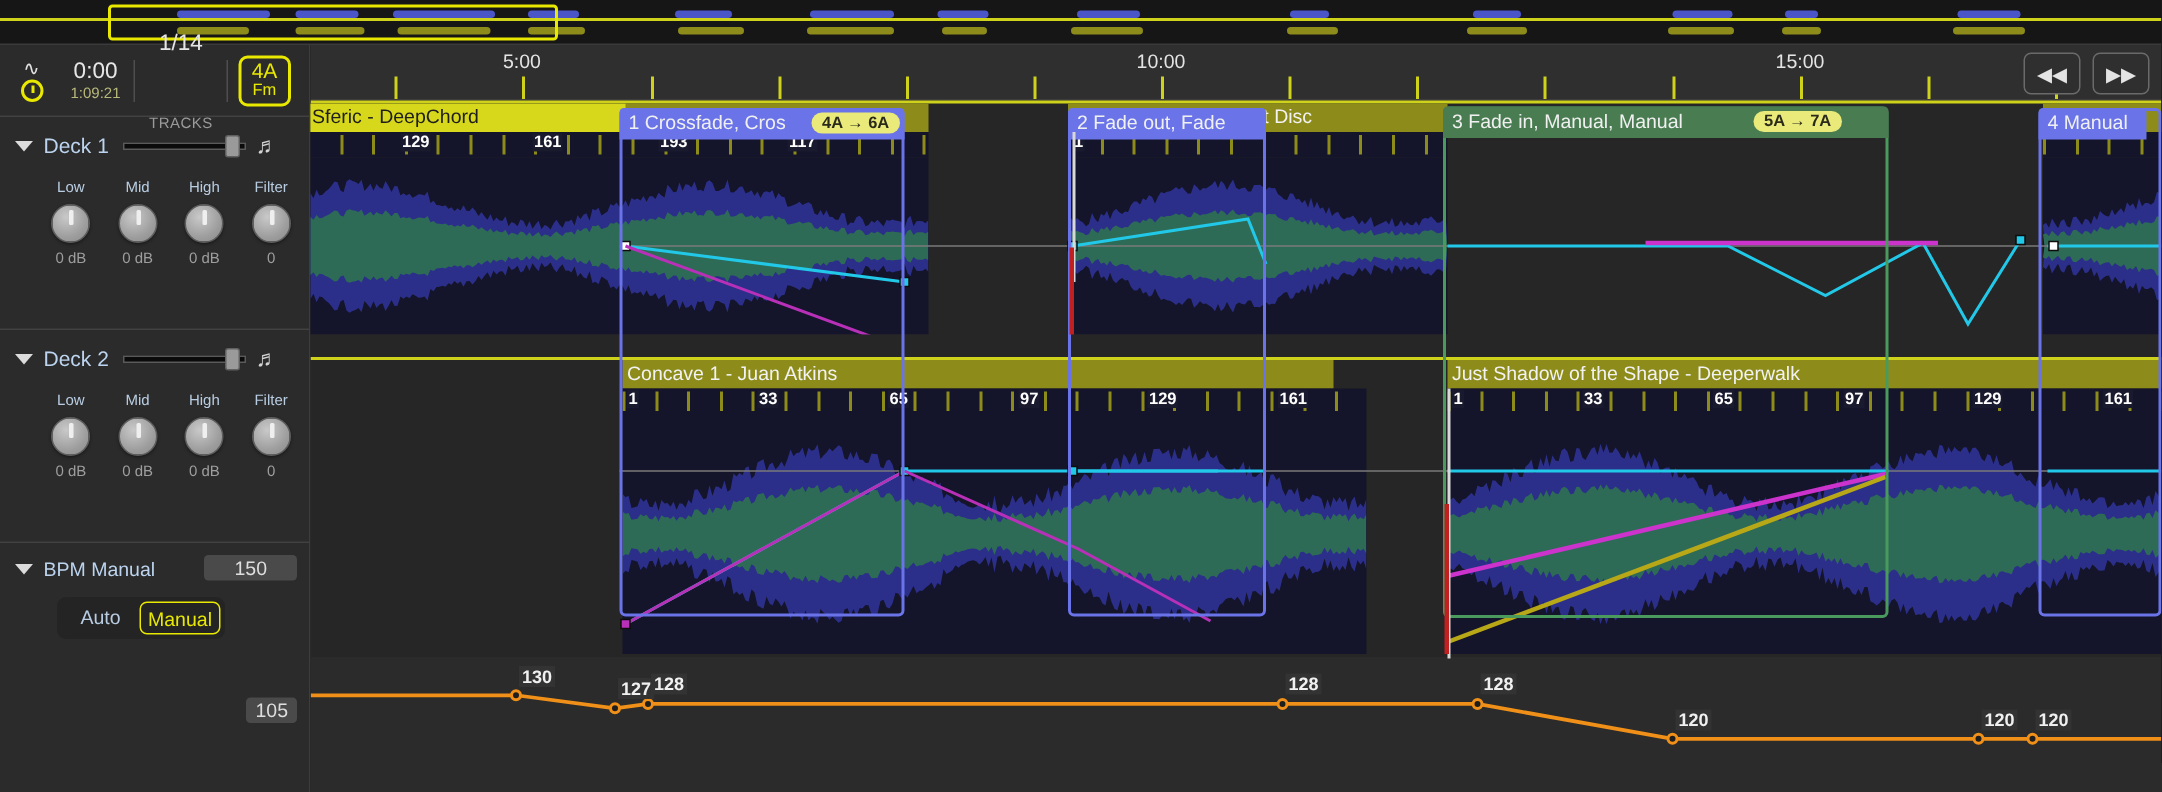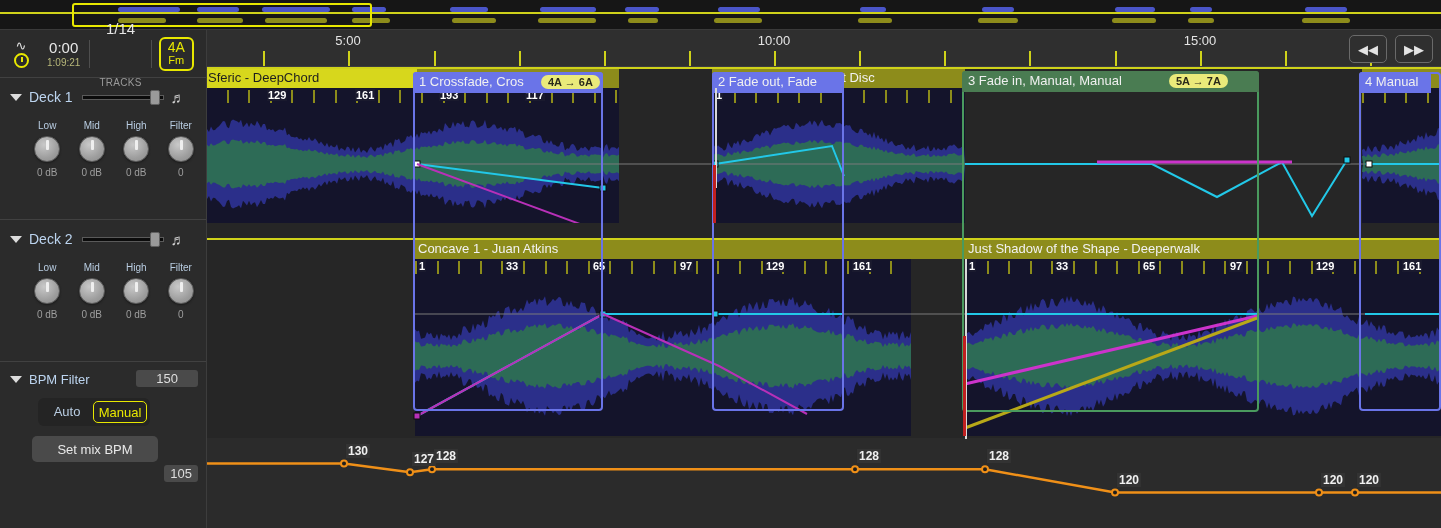--- a/index.html
+++ b/index.html
@@ -349,28 +349,27 @@
             <div class="knob-label">Filter</div>
             <div class="knob"></div>
             <div class="knob-val">0</div>
           </div>
         </div>
     </div>
 
     <div id="bpm-panel">
       <div class="bpm-head">
         <div class="chev"></div>
-        <div class="bpm-title">BPM Filter</div>
+        <div class="bpm-title">BPM Manual</div>
       </div>
       <div class="bpm-max">150</div>
       <div class="seg-wrap">
         <div class="seg">Auto</div>
         <div class="seg active">Manual</div>
       </div>
-      <div class="setbpm-btn">Set mix BPM</div>
       <div class="bpm-min">105</div>
     </div>
   </div>
 
   <div id="timeline">
     <div id="ruler">
         <div class="tick" style="left: 56px;"></div>
         <div class="tick" style="left: 141px;"></div>
         <div class="tick" style="left: 227px;"></div>
         <div class="tick" style="left: 312px;"></div>
@@ -496,21 +495,21 @@
     <div class="lane" id="lane2">
         <div class="lane-yellow-line" style="top: 0px;"></div>
         <div class="wave-box" style="left: 208px; top: 38px; width: 496px; height: 160px;">
           <svg class="wave-svg" width="496" height="160">
             <path d="M0,53.17150005246224 L2,55.51538150413888 L4,54.46369935527742 L6,62.70163190415959 L8,62.21819727533892 L10,61.55070109290331 L12,55.962517080007714 L14,58.55420057643458 L16,56.707934967151274 L18,61.86531101606949 L20,62.23843910046145 L22,57.65439434275107 L24,64.53299463767269 L26,57.39791157406867 L28,59.721114251879115 L30,59.30064599615609 L32,61.771733971210324 L34,58.25123169926319 L36,63.91539448922845 L38,59.510987782486936 L40,59.79972842373159 L42,62.5360588661521 L44,57.178254321397134 L46,59.732862865884535 L48,50.53247851613001 L50,50.146847286833584 L52,53.42730624648311 L54,56.88455558621464 L56,56.19976371860925 L58,47.46900542398773 L60,54.58103306259856 L62,48.32838087188331 L64,48.45180236871744 L66,50.21804087720267 L68,44.330933203187385 L70,51.775846477235945 L72,50.397448188255915 L74,39.61080943040302 L76,41.64584138623382 L78,39.32506506936651 L80,40.77471435011924 L82,35.86917228774251 L84,34.80874079294678 L86,43.23074364442889 L88,41.05396288304042 L90,32.25640860711809 L92,31.18642219229205 L94,30.20711295882098 L96,38.27412830917795 L98,33.64675735819801 L100,32.332368077646166 L102,37.06417797652719 L104,34.812358337868126 L106,31.628472032058134 L108,35.22324492611381 L110,30.07767090747187 L112,23.487450540094343 L114,28.140763369792772 L116,26.029373894756148 L118,25.693071216301604 L120,22.397442383849196 L122,29.244979447068815 L124,22.41952022705803 L126,24.564022817279813 L128,23.891673823831425 L130,20.230330353432386 L132,30.00029575630593 L134,27.725429129898046 L136,25.67758858813044 L138,22.85440829961928 L140,24.89040929702093 L142,22.90144405838536 L144,20.862474860118112 L146,21.91868589987004 L148,29.629929186399274 L150,30.548504192183962 L152,25.330271263308077 L154,29.979098779905513 L156,24.824644059229932 L158,30.433467992219036 L160,30.453483403255746 L162,32.591737121690585 L164,32.525525752580194 L166,26.346845133031508 L168,26.74017345951345 L170,26.89358807050462 L172,35.34321586791546 L174,36.15101735982053 L176,31.21590430620202 L178,30.318190948617946 L180,33.69737880397075 L182,40.76327500188352 L184,40.140444144577046 L186,37.04599366758218 L188,39.600692679138874 L190,37.67342425570856 L192,41.458971170661826 L194,45.38913503291764 L196,40.57718881208713 L198,42.19566272651254 L200,42.18746347051257 L202,44.11032675712798 L204,45.714603152706886 L206,47.65437717979695 L208,43.531919665001894 L210,47.27547330870932 L212,45.850371453935935 L214,56.50349003191472 L216,53.34103266251491 L218,54.439648888106206 L220,55.89088552005669 L222,59.17897107770495 L224,57.491933300349714 L226,59.366049713555604 L228,60.063631231894334 L230,61.48413878110719 L232,62.20863292358713 L234,62.47755647204795 L236,61.7018500772551 L238,59.70740077673902 L240,61.71282349250326 L242,64.6405754668618 L244,58.361403626691356 L246,64.2721248675719 L248,54.40673925049233 L250,64.68087610502963 L252,65.46957303415643 L254,59.91838781709202 L256,62.78784320788445 L258,60.63120462868912 L260,54.105590757990655 L262,59.21641701529583 L264,56.295171945100265 L266,54.71052650420137 L268,60.51277625768484 L270,59.01161649015182 L272,57.08725023997742 L274,62.034829265588144 L276,52.94222795391701 L278,56.601150182341264 L280,59.15156914651427 L282,55.85950016757556 L284,48.62810649326261 L286,58.44213810843074 L288,51.94570357144267 L290,50.95337489378177 L292,55.294625481090094 L294,47.791601154632 L296,47.77022427291791 L298,45.10463097390305 L300,49.99494155880411 L302,45.678364039130464 L304,45.67363086902346 L306,42.75876888543607 L308,40.08220247904546 L310,41.20719001909043 L312,43.88959355556593 L314,37.588981822357404 L316,38.31306656500534 L318,37.59547221680754 L320,33.6068389469229 L322,32.39925910403424 L324,41.68404707893927 L326,34.742842609188784 L328,30.072047548580194 L330,29.160596123923696 L332,36.40105870104887 L334,26.734079081511943 L336,29.02614535088081 L338,33.980694298838294 L340,28.98254943065239 L342,25.47569258880324 L344,34.07436920274818 L346,32.20752718394985 L348,25.096589482376245 L350,32.06656031972334 L352,31.79046511361223 L354,23.267124105963212 L356,23.332259707666978 L358,23.102937570557458 L360,26.555341396536065 L362,25.635881492519104 L364,23.905637078676627 L366,30.318132356201097 L368,23.130446339602457 L370,29.54765645726446 L372,29.90061592272731 L374,22.357064877884667 L376,24.166075308000387 L378,20.635829727171327 L380,29.844733631584134 L382,25.48586171664524 L384,31.44473785280708 L386,29.710448813667682 L388,28.82009174870143 L390,24.036555391773035 L392,28.459634995413595 L394,29.47048097969224 L396,27.309381283399404 L398,32.5868774041831 L400,33.92821411324149 L402,36.55112282917401 L404,37.376938634645114 L406,37.4750509186119 L408,35.84068762600759 L410,38.106033095977196 L412,35.384679469016405 L414,31.649411642671396 L416,41.24332575483316 L418,34.124281173093884 L420,41.64268596812135 L422,42.05261584857356 L424,40.15626653470149 L426,38.68173954747354 L428,46.99416138982163 L430,48.74013609643731 L432,40.42553112843656 L434,40.12659658918515 L436,43.934417737612065 L438,42.13270077543456 L440,50.308891884905684 L442,54.59862949392332 L444,50.263529745658175 L446,50.40230515023376 L448,53.59521639642718 L450,48.88185730187246 L452,58.07227288081621 L454,58.59141050910099 L456,55.656904166746486 L458,57.390191739245985 L460,53.66096535949099 L462,54.664954773102316 L464,54.835043710841006 L466,56.48571925273232 L468,63.59085416953271 L470,56.894822228205996 L472,62.356946449158265 L474,55.32928030409434 L476,58.867721844503365 L478,55.3764607519608 L480,58.78575830263493 L482,56.063060239609044 L484,64.4574425478754 L486,58.07739012811431 L488,55.00190836664037 L490,62.52496760017628 L492,59.73328047539421 L494,62.2174122044468 L496,56.11622371898732 L496,80 L494,80 L492,80 L490,80 L488,80 L486,80 L484,80 L482,80 L480,80 L478,80 L476,80 L474,80 L472,80 L470,80 L468,80 L466,80 L464,80 L462,80 L460,80 L458,80 L456,80 L454,80 L452,80 L450,80 L448,80 L446,80 L444,80 L442,80 L440,80 L438,80 L436,80 L434,80 L432,80 L430,80 L428,80 L426,80 L424,80 L422,80 L420,80 L418,80 L416,80 L414,80 L412,80 L410,80 L408,80 L406,80 L404,80 L402,80 L400,80 L398,80 L396,80 L394,80 L392,80 L390,80 L388,80 L386,80 L384,80 L382,80 L380,80 L378,80 L376,80 L374,80 L372,80 L370,80 L368,80 L366,80 L364,80 L362,80 L360,80 L358,80 L356,80 L354,80 L352,80 L350,80 L348,80 L346,80 L344,80 L342,80 L340,80 L338,80 L336,80 L334,80 L332,80 L330,80 L328,80 L326,80 L324,80 L322,80 L320,80 L318,80 L316,80 L314,80 L312,80 L310,80 L308,80 L306,80 L304,80 L302,80 L300,80 L298,80 L296,80 L294,80 L292,80 L290,80 L288,80 L286,80 L284,80 L282,80 L280,80 L278,80 L276,80 L274,80 L272,80 L270,80 L268,80 L266,80 L264,80 L262,80 L260,80 L258,80 L256,80 L254,80 L252,80 L250,80 L248,80 L246,80 L244,80 L242,80 L240,80 L238,80 L236,80 L234,80 L232,80 L230,80 L228,80 L226,80 L224,80 L222,80 L220,80 L218,80 L216,80 L214,80 L212,80 L210,80 L208,80 L206,80 L204,80 L202,80 L200,80 L198,80 L196,80 L194,80 L192,80 L190,80 L188,80 L186,80 L184,80 L182,80 L180,80 L178,80 L176,80 L174,80 L172,80 L170,80 L168,80 L166,80 L164,80 L162,80 L160,80 L158,80 L156,80 L154,80 L152,80 L150,80 L148,80 L146,80 L144,80 L142,80 L140,80 L138,80 L136,80 L134,80 L132,80 L130,80 L128,80 L126,80 L124,80 L122,80 L120,80 L118,80 L116,80 L114,80 L112,80 L110,80 L108,80 L106,80 L104,80 L102,80 L100,80 L98,80 L96,80 L94,80 L92,80 L90,80 L88,80 L86,80 L84,80 L82,80 L80,80 L78,80 L76,80 L74,80 L72,80 L70,80 L68,80 L66,80 L64,80 L62,80 L60,80 L58,80 L56,80 L54,80 L52,80 L50,80 L48,80 L46,80 L44,80 L42,80 L40,80 L38,80 L36,80 L34,80 L32,80 L30,80 L28,80 L26,80 L24,80 L22,80 L20,80 L18,80 L16,80 L14,80 L12,80 L10,80 L8,80 L6,80 L4,80 L2,80 L0,80 Z" fill="#2b2f8a"></path>
             <path d="M0,106.82849994753775 L2,104.48461849586113 L4,105.53630064472259 L6,97.2983680958404 L8,97.78180272466108 L10,98.44929890709669 L12,104.03748291999229 L14,101.44579942356542 L16,103.29206503284873 L18,98.13468898393052 L20,97.76156089953855 L22,102.34560565724894 L24,95.46700536232731 L26,102.60208842593133 L28,100.27888574812089 L30,100.69935400384391 L32,98.22826602878968 L34,101.74876830073681 L36,96.08460551077155 L38,100.48901221751306 L40,100.20027157626842 L42,97.4639411338479 L44,102.82174567860287 L46,100.26713713411547 L48,109.46752148386999 L50,109.85315271316642 L52,106.57269375351689 L54,103.11544441378535 L56,103.80023628139075 L58,112.53099457601226 L60,105.41896693740145 L62,111.67161912811669 L64,111.54819763128256 L66,109.78195912279733 L68,115.66906679681261 L70,108.22415352276406 L72,109.60255181174409 L74,120.38919056959698 L76,118.35415861376617 L78,120.6749349306335 L80,119.22528564988076 L82,124.13082771225749 L84,125.19125920705322 L86,116.76925635557112 L88,118.94603711695959 L90,127.74359139288191 L92,128.81357780770796 L94,129.79288704117903 L96,121.72587169082206 L98,126.35324264180198 L100,127.66763192235383 L102,122.93582202347281 L104,125.18764166213188 L106,128.37152796794186 L108,124.77675507388619 L110,129.92232909252812 L112,136.51254945990564 L114,131.85923663020722 L116,133.97062610524387 L118,134.3069287836984 L120,137.60255761615082 L122,130.75502055293117 L124,137.58047977294197 L126,135.4359771827202 L128,136.1083261761686 L130,139.76966964656762 L132,129.99970424369405 L134,132.27457087010197 L136,134.32241141186955 L138,137.14559170038072 L140,135.10959070297906 L142,137.09855594161465 L144,139.1375251398819 L146,138.08131410012996 L148,130.37007081360073 L150,129.45149580781603 L152,134.66972873669192 L154,130.0209012200945 L156,135.17535594077006 L158,129.56653200778095 L160,129.54651659674425 L162,127.40826287830942 L164,127.4744742474198 L166,133.6531548669685 L168,133.25982654048656 L170,133.10641192949538 L172,124.65678413208454 L174,123.84898264017947 L176,128.78409569379798 L178,129.68180905138206 L180,126.30262119602925 L182,119.23672499811647 L184,119.85955585542295 L186,122.95400633241782 L188,120.39930732086113 L190,122.32657574429143 L192,118.54102882933817 L194,114.61086496708236 L196,119.42281118791287 L198,117.80433727348746 L200,117.81253652948743 L202,115.88967324287202 L204,114.28539684729311 L206,112.34562282020305 L208,116.4680803349981 L210,112.72452669129068 L212,114.14962854606406 L214,103.49650996808528 L216,106.65896733748508 L218,105.5603511118938 L220,104.10911447994332 L222,100.82102892229506 L224,102.50806669965029 L226,100.63395028644439 L228,99.93636876810567 L230,98.51586121889281 L232,97.79136707641287 L234,97.52244352795205 L236,98.2981499227449 L238,100.29259922326098 L240,98.28717650749674 L242,95.3594245331382 L244,101.63859637330864 L246,95.7278751324281 L248,105.59326074950766 L250,95.31912389497037 L252,94.53042696584357 L254,100.08161218290797 L256,97.21215679211555 L258,99.36879537131088 L260,105.89440924200935 L262,100.78358298470417 L264,103.70482805489974 L266,105.28947349579863 L268,99.48722374231517 L270,100.98838350984818 L272,102.91274976002258 L274,97.96517073441186 L276,107.05777204608299 L278,103.39884981765874 L280,100.84843085348572 L282,104.14049983242444 L284,111.3718935067374 L286,101.55786189156926 L288,108.05429642855734 L290,109.04662510621823 L292,104.7053745189099 L294,112.20839884536801 L296,112.22977572708209 L298,114.89536902609694 L300,110.0050584411959 L302,114.32163596086954 L304,114.32636913097653 L306,117.24123111456393 L308,119.91779752095454 L310,118.79280998090957 L312,116.11040644443406 L314,122.4110181776426 L316,121.68693343499466 L318,122.40452778319246 L320,126.39316105307711 L322,127.60074089596576 L324,118.31595292106073 L326,125.25715739081122 L328,129.9279524514198 L330,130.8394038760763 L332,123.59894129895113 L334,133.26592091848806 L336,130.97385464911918 L338,126.0193057011617 L340,131.0174505693476 L342,134.52430741119676 L344,125.92563079725181 L346,127.79247281605015 L348,134.90341051762374 L350,127.93343968027666 L352,128.20953488638776 L354,136.7328758940368 L356,136.667740292333 L358,136.89706242944254 L360,133.44465860346395 L362,134.3641185074809 L364,136.09436292132338 L366,129.6818676437989 L368,136.86955366039754 L370,130.45234354273555 L372,130.0993840772727 L374,137.64293512211532 L376,135.8339246919996 L378,139.3641702728287 L380,130.15526636841588 L382,134.51413828335475 L384,128.55526214719293 L386,130.28955118633232 L388,131.17990825129857 L390,135.96344460822695 L392,131.54036500458642 L394,130.52951902030776 L396,132.6906187166006 L398,127.4131225958169 L400,126.0717858867585 L402,123.448877170826 L404,122.62306136535489 L406,122.5249490813881 L408,124.1593123739924 L410,121.8939669040228 L412,124.6153205309836 L414,128.3505883573286 L416,118.75667424516683 L418,125.87571882690611 L420,118.35731403187864 L422,117.94738415142643 L424,119.84373346529851 L426,121.31826045252646 L428,113.00583861017837 L430,111.25986390356269 L432,119.57446887156344 L434,119.87340341081486 L436,116.06558226238793 L438,117.86729922456544 L440,109.69110811509432 L442,105.40137050607669 L444,109.73647025434182 L446,109.59769484976624 L448,106.40478360357281 L450,111.11814269812754 L452,101.9277271191838 L454,101.408589490899 L456,104.34309583325351 L458,102.60980826075402 L460,106.33903464050901 L462,105.33504522689768 L464,105.164956289159 L466,103.51428074726768 L468,96.40914583046728 L470,103.105177771794 L472,97.64305355084173 L474,104.67071969590566 L476,101.13227815549664 L478,104.62353924803921 L480,101.21424169736507 L482,103.93693976039096 L484,95.5425574521246 L486,101.9226098718857 L488,104.99809163335962 L490,97.47503239982372 L492,100.26671952460579 L494,97.7825877955532 L496,103.88377628101267 L496,80 L494,80 L492,80 L490,80 L488,80 L486,80 L484,80 L482,80 L480,80 L478,80 L476,80 L474,80 L472,80 L470,80 L468,80 L466,80 L464,80 L462,80 L460,80 L458,80 L456,80 L454,80 L452,80 L450,80 L448,80 L446,80 L444,80 L442,80 L440,80 L438,80 L436,80 L434,80 L432,80 L430,80 L428,80 L426,80 L424,80 L422,80 L420,80 L418,80 L416,80 L414,80 L412,80 L410,80 L408,80 L406,80 L404,80 L402,80 L400,80 L398,80 L396,80 L394,80 L392,80 L390,80 L388,80 L386,80 L384,80 L382,80 L380,80 L378,80 L376,80 L374,80 L372,80 L370,80 L368,80 L366,80 L364,80 L362,80 L360,80 L358,80 L356,80 L354,80 L352,80 L350,80 L348,80 L346,80 L344,80 L342,80 L340,80 L338,80 L336,80 L334,80 L332,80 L330,80 L328,80 L326,80 L324,80 L322,80 L320,80 L318,80 L316,80 L314,80 L312,80 L310,80 L308,80 L306,80 L304,80 L302,80 L300,80 L298,80 L296,80 L294,80 L292,80 L290,80 L288,80 L286,80 L284,80 L282,80 L280,80 L278,80 L276,80 L274,80 L272,80 L270,80 L268,80 L266,80 L264,80 L262,80 L260,80 L258,80 L256,80 L254,80 L252,80 L250,80 L248,80 L246,80 L244,80 L242,80 L240,80 L238,80 L236,80 L234,80 L232,80 L230,80 L228,80 L226,80 L224,80 L222,80 L220,80 L218,80 L216,80 L214,80 L212,80 L210,80 L208,80 L206,80 L204,80 L202,80 L200,80 L198,80 L196,80 L194,80 L192,80 L190,80 L188,80 L186,80 L184,80 L182,80 L180,80 L178,80 L176,80 L174,80 L172,80 L170,80 L168,80 L166,80 L164,80 L162,80 L160,80 L158,80 L156,80 L154,80 L152,80 L150,80 L148,80 L146,80 L144,80 L142,80 L140,80 L138,80 L136,80 L134,80 L132,80 L130,80 L128,80 L126,80 L124,80 L122,80 L120,80 L118,80 L116,80 L114,80 L112,80 L110,80 L108,80 L106,80 L104,80 L102,80 L100,80 L98,80 L96,80 L94,80 L92,80 L90,80 L88,80 L86,80 L84,80 L82,80 L80,80 L78,80 L76,80 L74,80 L72,80 L70,80 L68,80 L66,80 L64,80 L62,80 L60,80 L58,80 L56,80 L54,80 L52,80 L50,80 L48,80 L46,80 L44,80 L42,80 L40,80 L38,80 L36,80 L34,80 L32,80 L30,80 L28,80 L26,80 L24,80 L22,80 L20,80 L18,80 L16,80 L14,80 L12,80 L10,80 L8,80 L6,80 L4,80 L2,80 L0,80 Z" fill="#2b2f8a"></path>
             <path d="M0,65.24432502885423 L2,66.53345982727639 L4,65.95503464540258 L6,70.48589754728778 L8,70.22000850143641 L10,69.85288560109682 L12,66.77938439400424 L14,68.20481031703902 L16,67.1893642319332 L18,70.02592105883822 L20,70.23114150525379 L22,67.70991688851309 L24,71.49314705071998 L26,67.56885136573777 L28,68.84661283853352 L30,68.61535529788586 L32,69.97445368416568 L34,68.03817743459476 L36,71.15346696907565 L38,68.73104328036781 L40,68.88985063305238 L42,70.39483237638366 L44,67.44803987676842 L46,68.8530745762365 L48,63.7928631838715 L50,63.58076600775847 L52,65.38501843556571 L54,67.28650557241805 L56,66.90987004523508 L58,62.10795298319325 L60,66.0195681844292 L62,62.58060947953582 L64,62.64849130279459 L66,63.61992248246146 L68,60.38201326175306 L70,64.47671556247977 L72,63.71859650354075 L74,57.78594518672166 L76,58.9052127624286 L78,57.628785788151575 L80,58.42609289256558 L82,55.72804475825838 L84,55.14480743612073 L86,59.77690900443589 L88,58.579679585672224 L90,53.74102473391495 L92,53.15253220576062 L94,52.61391212735154 L96,57.050770570047874 L98,54.5057165470089 L100,53.78280244270539 L102,56.38529788708995 L104,55.14679708582747 L106,53.39565961763197 L108,55.37278470936259 L110,52.542718999109525 L112,48.918097797051885 L114,51.477419853386024 L116,50.31615564211588 L118,50.131189168965875 L120,48.318593311117056 L122,52.08473869588785 L124,48.33073612488191 L126,49.51021254950389 L128,49.14042060310728 L130,47.12668169438781 L132,52.50016266596826 L134,51.248986021443926 L136,50.122673723471735 L138,48.5699245647906 L140,49.689725113361504 L142,48.59579423211194 L144,47.474361173064956 L146,48.05527724492852 L148,52.2964610525196 L150,52.801677305701176 L152,49.93164919481944 L154,52.488504328948025 L156,49.65355423257646 L158,52.73840739572047 L160,52.74941587179066 L162,53.92545541692982 L164,53.88903916391911 L166,50.490764823167325 L168,50.70709540273239 L170,50.791473438777544 L172,55.438768727353505 L174,55.88305954790129 L176,53.168747368411104 L178,52.675005021739864 L180,54.53355834218391 L182,58.419801251035935 L184,58.07724427951737 L186,56.3752965171702 L188,57.78038097352638 L190,56.72038334063971 L192,58.802434143864005 L194,60.9640242681047 L196,58.31745384664792 L198,59.207614499581894 L200,59.20310490878191 L202,60.260679716420384 L204,61.143031733988785 L206,62.20990744888832 L208,59.942555815751035 L210,62.00151031979013 L212,61.21770429966476 L214,67.0769195175531 L216,65.3375679643832 L218,65.94180688845842 L220,66.73998703603118 L222,68.54843409273772 L224,67.62056331519234 L226,68.65132734245557 L228,69.03499717754188 L230,69.81627632960895 L232,70.21474810797292 L234,70.36265605962637 L236,69.9360175424903 L238,68.83907042720647 L240,69.94205292087679 L242,71.55231650677399 L244,68.09877199468025 L246,71.34966867716454 L248,65.92370658777078 L250,71.5744818577663 L252,72.00826516878604 L254,68.95511329940061 L256,70.53331376433644 L258,69.34716254577901 L260,65.75807491689486 L262,68.5690293584127 L264,66.96234456980514 L266,66.09078957731074 L268,69.28202694172666 L270,68.45638906958351 L272,67.39798763198758 L274,70.11915609607348 L276,65.11822537465436 L278,67.1306326002877 L280,68.53336303058285 L282,66.72272509216656 L284,62.745458571294435 L286,68.1431759596369 L288,64.57013696429347 L290,64.02435619157997 L292,66.41204401459954 L294,62.2853806350476 L296,62.27362335010485 L298,60.80754703564668 L300,63.49721785734226 L302,61.12310022152175 L304,61.1204969779629 L306,59.51732288698984 L308,58.045211363475005 L310,58.663954510499735 L312,60.13927645556126 L314,56.673940002296575 L316,57.07218661075294 L318,56.67750971924414 L320,54.483761420807596 L322,53.81959250721883 L324,58.9262258934166 L326,55.108563435053824 L328,52.539626151719105 L330,52.038327868158035 L332,56.02058228557688 L334,50.70374349483157 L336,51.96437994298444 L338,54.68938186436106 L340,51.94040218685881 L342,50.01163092384178 L344,54.740903061511496 L346,53.71413995117241 L348,49.80312421530694 L350,53.63660817584783 L352,53.484755812486725 L354,48.79691825827976 L356,48.832742839216834 L358,48.7066156638066 L360,50.60543776809483 L362,50.0997348208855 L364,49.148100393272145 L366,52.674972795910605 L368,48.721745486781344 L370,52.251211051495446 L372,52.44533875750002 L374,48.296385682836565 L376,49.29134141940021 L378,47.34970634994423 L380,52.414603497371274 L382,50.01722394415488 L384,53.294605819043895 L386,52.340746847517224 L388,51.85105046178579 L390,49.22010546547517 L392,51.652799247477475 L394,52.208764538830735 L396,51.02015970586967 L398,53.922782572300704 L400,54.660517762282815 L402,56.1031175560457 L404,56.55731624905481 L406,56.61127800523654 L408,55.71237819430418 L410,56.95831820278745 L412,55.46157370795902 L414,53.407176403469265 L416,58.68382916515824 L418,54.76835464520163 L420,58.90347728246674 L422,59.12893871671545 L424,58.08594659408581 L426,57.274956751110444 L428,61.84678876440189 L430,62.80707485304052 L432,58.23404212064011 L434,58.06962812405183 L436,60.16392975568664 L438,59.17298542648901 L440,63.66989053669813 L442,66.02924622165783 L444,63.644941360112 L446,63.72126783262857 L448,65.47736901803495 L450,62.88502151602985 L452,67.93975008444892 L454,68.22527578000555 L456,66.61129729171057 L458,67.5646054565853 L460,65.51353094772004 L462,66.06572512520627 L464,66.15927404096256 L466,67.06714558900278 L468,70.97496979324299 L470,67.29215222551329 L472,70.29632054703704 L474,66.43110416725189 L476,68.37724701447685 L478,66.45705341357844 L480,68.33216706644922 L482,66.83468313178497 L484,71.45159340133146 L486,67.94256457046286 L488,66.2510496016522 L490,70.38873218009695 L492,68.85330426146682 L494,70.21957671244574 L496,66.86392304544303 L496,80 L494,80 L492,80 L490,80 L488,80 L486,80 L484,80 L482,80 L480,80 L478,80 L476,80 L474,80 L472,80 L470,80 L468,80 L466,80 L464,80 L462,80 L460,80 L458,80 L456,80 L454,80 L452,80 L450,80 L448,80 L446,80 L444,80 L442,80 L440,80 L438,80 L436,80 L434,80 L432,80 L430,80 L428,80 L426,80 L424,80 L422,80 L420,80 L418,80 L416,80 L414,80 L412,80 L410,80 L408,80 L406,80 L404,80 L402,80 L400,80 L398,80 L396,80 L394,80 L392,80 L390,80 L388,80 L386,80 L384,80 L382,80 L380,80 L378,80 L376,80 L374,80 L372,80 L370,80 L368,80 L366,80 L364,80 L362,80 L360,80 L358,80 L356,80 L354,80 L352,80 L350,80 L348,80 L346,80 L344,80 L342,80 L340,80 L338,80 L336,80 L334,80 L332,80 L330,80 L328,80 L326,80 L324,80 L322,80 L320,80 L318,80 L316,80 L314,80 L312,80 L310,80 L308,80 L306,80 L304,80 L302,80 L300,80 L298,80 L296,80 L294,80 L292,80 L290,80 L288,80 L286,80 L284,80 L282,80 L280,80 L278,80 L276,80 L274,80 L272,80 L270,80 L268,80 L266,80 L264,80 L262,80 L260,80 L258,80 L256,80 L254,80 L252,80 L250,80 L248,80 L246,80 L244,80 L242,80 L240,80 L238,80 L236,80 L234,80 L232,80 L230,80 L228,80 L226,80 L224,80 L222,80 L220,80 L218,80 L216,80 L214,80 L212,80 L210,80 L208,80 L206,80 L204,80 L202,80 L200,80 L198,80 L196,80 L194,80 L192,80 L190,80 L188,80 L186,80 L184,80 L182,80 L180,80 L178,80 L176,80 L174,80 L172,80 L170,80 L168,80 L166,80 L164,80 L162,80 L160,80 L158,80 L156,80 L154,80 L152,80 L150,80 L148,80 L146,80 L144,80 L142,80 L140,80 L138,80 L136,80 L134,80 L132,80 L130,80 L128,80 L126,80 L124,80 L122,80 L120,80 L118,80 L116,80 L114,80 L112,80 L110,80 L108,80 L106,80 L104,80 L102,80 L100,80 L98,80 L96,80 L94,80 L92,80 L90,80 L88,80 L86,80 L84,80 L82,80 L80,80 L78,80 L76,80 L74,80 L72,80 L70,80 L68,80 L66,80 L64,80 L62,80 L60,80 L58,80 L56,80 L54,80 L52,80 L50,80 L48,80 L46,80 L44,80 L42,80 L40,80 L38,80 L36,80 L34,80 L32,80 L30,80 L28,80 L26,80 L24,80 L22,80 L20,80 L18,80 L16,80 L14,80 L12,80 L10,80 L8,80 L6,80 L4,80 L2,80 L0,80 Z" fill="#2d6b56"></path>
             <path d="M0,94.75567497114577 L2,93.46654017272363 L4,94.04496535459742 L6,89.51410245271222 L8,89.77999149856359 L10,90.14711439890318 L12,93.22061560599576 L14,91.79518968296098 L16,92.8106357680668 L18,89.97407894116179 L20,89.76885849474621 L22,92.29008311148692 L24,88.50685294928002 L26,92.43114863426223 L28,91.15338716146648 L30,91.38464470211414 L32,90.02554631583432 L34,91.96182256540524 L36,88.84653303092435 L38,91.26895671963219 L40,91.11014936694764 L42,89.60516762361634 L44,92.55196012323158 L46,91.1469254237635 L48,96.2071368161285 L50,96.41923399224153 L52,94.61498156443429 L54,92.71349442758195 L56,93.09012995476492 L58,97.89204701680674 L60,93.9804318155708 L62,97.41939052046418 L64,97.35150869720542 L66,96.38007751753854 L68,99.61798673824694 L70,95.52328443752023 L72,96.28140349645925 L74,102.21405481327834 L76,101.0947872375714 L78,102.37121421184843 L80,101.57390710743442 L82,104.27195524174162 L84,104.85519256387927 L86,100.22309099556412 L88,101.42032041432778 L90,106.25897526608506 L92,106.84746779423938 L94,107.38608787264846 L96,102.94922942995214 L98,105.4942834529911 L100,106.21719755729461 L102,103.61470211291005 L104,104.85320291417254 L106,106.60434038236802 L108,104.62721529063741 L110,107.45728100089046 L112,111.0819022029481 L114,108.52258014661398 L116,109.68384435788413 L118,109.86881083103412 L120,111.68140668888296 L122,107.91526130411215 L124,111.66926387511809 L126,110.48978745049611 L128,110.85957939689273 L130,112.8733183056122 L132,107.49983733403172 L134,108.75101397855609 L136,109.87732627652825 L138,111.4300754352094 L140,110.31027488663848 L142,111.40420576788806 L144,112.52563882693505 L146,111.94472275507148 L148,107.70353894748041 L150,107.19832269429882 L152,110.06835080518056 L154,107.51149567105197 L156,110.34644576742353 L158,107.26159260427953 L160,107.25058412820934 L162,106.07454458307018 L164,106.11096083608089 L166,109.50923517683268 L168,109.29290459726761 L170,109.20852656122246 L172,104.5612312726465 L174,104.1169404520987 L176,106.8312526315889 L178,107.32499497826014 L180,105.46644165781609 L182,101.58019874896407 L184,101.92275572048263 L186,103.6247034828298 L188,102.21961902647362 L190,103.27961665936029 L192,101.197565856136 L194,99.0359757318953 L196,101.68254615335208 L198,100.7923855004181 L200,100.79689509121809 L202,99.73932028357962 L204,98.85696826601122 L206,97.79009255111168 L208,100.05744418424896 L210,97.99848968020987 L212,98.78229570033524 L214,92.9230804824469 L216,94.6624320356168 L218,94.05819311154158 L220,93.26001296396882 L222,91.45156590726228 L224,92.37943668480766 L226,91.34867265754441 L228,90.96500282245812 L230,90.18372367039105 L232,89.78525189202708 L234,89.63734394037363 L236,90.0639824575097 L238,91.16092957279353 L240,90.05794707912321 L242,88.44768349322601 L244,91.90122800531975 L246,88.65033132283546 L248,94.07629341222922 L250,88.4255181422337 L252,87.99173483121396 L254,91.04488670059939 L256,89.46668623566356 L258,90.65283745422099 L260,94.24192508310514 L262,91.4309706415873 L264,93.03765543019486 L266,93.90921042268926 L268,90.71797305827334 L270,91.54361093041649 L272,92.60201236801242 L274,89.88084390392652 L276,94.88177462534564 L278,92.8693673997123 L280,91.46663696941715 L282,93.27727490783344 L284,97.25454142870556 L286,91.8568240403631 L288,95.42986303570653 L290,95.97564380842003 L292,93.58795598540046 L294,97.7146193649524 L296,97.72637664989514 L298,99.19245296435332 L300,96.50278214265775 L302,98.87689977847825 L304,98.87950302203708 L306,100.48267711301017 L308,101.954788636525 L310,101.33604548950026 L312,99.86072354443874 L314,103.32605999770344 L316,102.92781338924706 L318,103.32249028075586 L320,105.51623857919242 L322,106.18040749278117 L324,101.0737741065834 L326,104.89143656494618 L328,107.4603738482809 L330,107.96167213184196 L332,103.97941771442312 L334,109.29625650516843 L336,108.03562005701555 L338,105.31061813563893 L340,108.05959781314118 L342,109.98836907615822 L344,105.2590969384885 L346,106.28586004882759 L348,110.19687578469306 L350,106.36339182415216 L352,106.51524418751328 L354,111.20308174172024 L356,111.16725716078315 L358,111.2933843361934 L360,109.39456223190517 L362,109.9002651791145 L364,110.85189960672787 L366,107.3250272040894 L368,111.27825451321866 L370,107.74878894850455 L372,107.55466124249999 L374,111.70361431716343 L376,110.70865858059979 L378,112.65029365005577 L380,107.58539650262874 L382,109.98277605584512 L384,106.70539418095612 L386,107.65925315248278 L388,108.14894953821421 L390,110.77989453452483 L392,108.34720075252253 L394,107.79123546116926 L396,108.97984029413033 L398,106.0772174276993 L400,105.33948223771718 L402,103.8968824439543 L404,103.44268375094519 L406,103.38872199476346 L408,104.28762180569582 L410,103.04168179721255 L412,104.53842629204098 L414,106.59282359653074 L416,101.31617083484176 L418,105.23164535479836 L420,101.09652271753325 L422,100.87106128328455 L424,101.91405340591419 L426,102.72504324888956 L428,98.1532112355981 L430,97.19292514695948 L432,101.76595787935989 L434,101.93037187594817 L436,99.83607024431336 L438,100.827014573511 L440,96.33010946330188 L442,93.97075377834219 L444,96.355058639888 L446,96.27873216737143 L448,94.52263098196505 L450,97.11497848397015 L452,92.0602499155511 L454,91.77472421999445 L456,93.38870270828943 L458,92.43539454341472 L460,94.48646905227996 L462,93.93427487479373 L464,93.84072595903744 L466,92.93285441099722 L468,89.02503020675701 L470,92.70784777448671 L472,89.70367945296294 L474,93.56889583274811 L476,91.62275298552315 L478,93.54294658642156 L480,91.66783293355078 L482,93.16531686821503 L484,88.54840659866854 L486,92.05743542953714 L488,93.74895039834779 L490,89.61126781990305 L492,91.14669573853318 L494,89.78042328755426 L496,93.13607695455697 L496,80 L494,80 L492,80 L490,80 L488,80 L486,80 L484,80 L482,80 L480,80 L478,80 L476,80 L474,80 L472,80 L470,80 L468,80 L466,80 L464,80 L462,80 L460,80 L458,80 L456,80 L454,80 L452,80 L450,80 L448,80 L446,80 L444,80 L442,80 L440,80 L438,80 L436,80 L434,80 L432,80 L430,80 L428,80 L426,80 L424,80 L422,80 L420,80 L418,80 L416,80 L414,80 L412,80 L410,80 L408,80 L406,80 L404,80 L402,80 L400,80 L398,80 L396,80 L394,80 L392,80 L390,80 L388,80 L386,80 L384,80 L382,80 L380,80 L378,80 L376,80 L374,80 L372,80 L370,80 L368,80 L366,80 L364,80 L362,80 L360,80 L358,80 L356,80 L354,80 L352,80 L350,80 L348,80 L346,80 L344,80 L342,80 L340,80 L338,80 L336,80 L334,80 L332,80 L330,80 L328,80 L326,80 L324,80 L322,80 L320,80 L318,80 L316,80 L314,80 L312,80 L310,80 L308,80 L306,80 L304,80 L302,80 L300,80 L298,80 L296,80 L294,80 L292,80 L290,80 L288,80 L286,80 L284,80 L282,80 L280,80 L278,80 L276,80 L274,80 L272,80 L270,80 L268,80 L266,80 L264,80 L262,80 L260,80 L258,80 L256,80 L254,80 L252,80 L250,80 L248,80 L246,80 L244,80 L242,80 L240,80 L238,80 L236,80 L234,80 L232,80 L230,80 L228,80 L226,80 L224,80 L222,80 L220,80 L218,80 L216,80 L214,80 L212,80 L210,80 L208,80 L206,80 L204,80 L202,80 L200,80 L198,80 L196,80 L194,80 L192,80 L190,80 L188,80 L186,80 L184,80 L182,80 L180,80 L178,80 L176,80 L174,80 L172,80 L170,80 L168,80 L166,80 L164,80 L162,80 L160,80 L158,80 L156,80 L154,80 L152,80 L150,80 L148,80 L146,80 L144,80 L142,80 L140,80 L138,80 L136,80 L134,80 L132,80 L130,80 L128,80 L126,80 L124,80 L122,80 L120,80 L118,80 L116,80 L114,80 L112,80 L110,80 L108,80 L106,80 L104,80 L102,80 L100,80 L98,80 L96,80 L94,80 L92,80 L90,80 L88,80 L86,80 L84,80 L82,80 L80,80 L78,80 L76,80 L74,80 L72,80 L70,80 L68,80 L66,80 L64,80 L62,80 L60,80 L58,80 L56,80 L54,80 L52,80 L50,80 L48,80 L46,80 L44,80 L42,80 L40,80 L38,80 L36,80 L34,80 L32,80 L30,80 L28,80 L26,80 L24,80 L22,80 L20,80 L18,80 L16,80 L14,80 L12,80 L10,80 L8,80 L6,80 L4,80 L2,80 L0,80 Z" fill="#2d6b56"></path>
           </svg>
         </div>
-        <div class="track-title-bar" style="left: 208px; top: 2px; width: 576px;">
+        <div class="track-title-bar" style="left: 208px; top: 2px; width: 474px;">
           <div class="track-title">Concave 1 - Juan Atkins</div>
         </div>
         <div class="beat-strip" style="left: 208px; top: 21px; width: 496px;">
           <div class="beat-tick" style="left: 0px;"></div>
           <div class="beat-tick" style="left: 21.6px;"></div>
           <div class="beat-tick" style="left: 43.2px;"></div>
           <div class="beat-tick" style="left: 64.8px;"></div>
           <div class="beat-tick" style="left: 86.4px;"></div>
           <div class="beat-tick" style="left: 108px;"></div>
           <div class="beat-tick" style="left: 129.6px;"></div>

